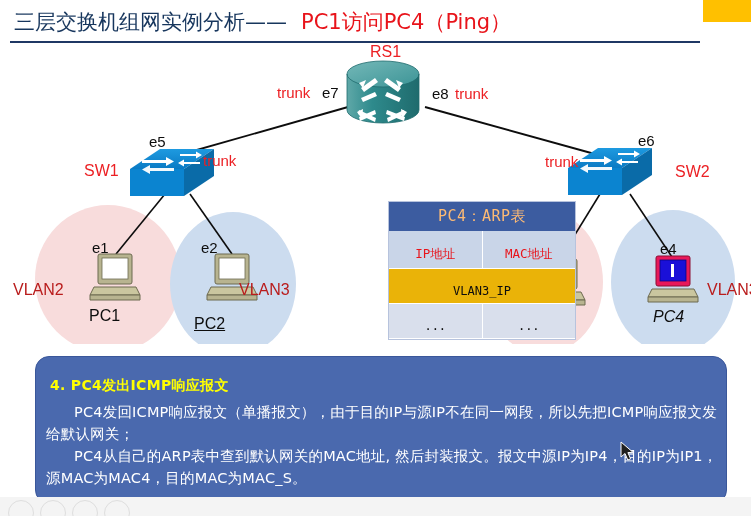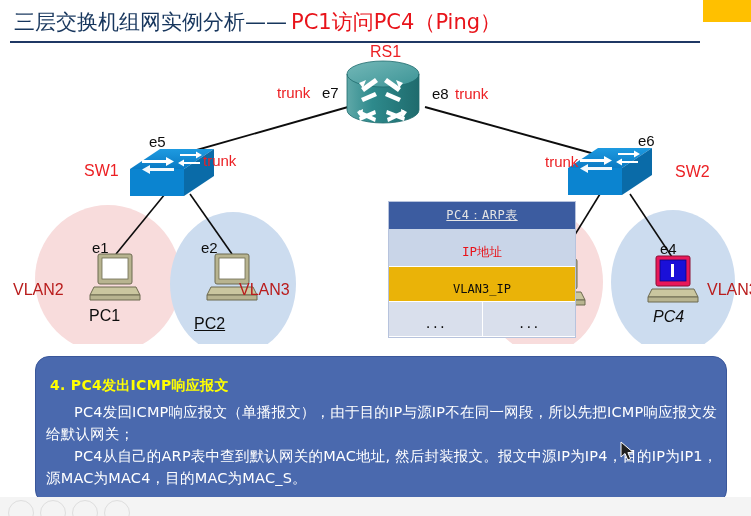--- a/index.html
+++ b/index.html
@@ -15,21 +15,21 @@
   
   .accent-rect{position:absolute;right:0;top:0;width:48px;height:22px;background:#ffc000;}
 
   
   .title-row{position:absolute;left:14px;top:8px;white-space:nowrap;}
   .title-main{
     font-size:21px;color:#17365d;font-weight:400;letter-spacing:0px;
     font-family:"DejaVu Sans","Liberation Sans",sans-serif;
   }
   .title-sub{
-    font-size:21px;color:#e8131a;font-weight:400;margin-left:4px;
+    font-size:21px;color:#e8131a;font-weight:400;margin-left:14px;
     font-family:"DejaVu Sans","Liberation Sans",sans-serif;
   }
   .title-rule{position:absolute;left:10px;top:41px;width:690px;height:2px;background:#1f3864;}
 
   
   .diagram{position:absolute;left:0;top:44px;width:751px;height:300px;}
   .diagram svg{position:absolute;left:0;top:0;}
 
   .lbl{position:absolute;white-space:nowrap;font-size:15px;line-height:1;}
   .lbl.black{color:#0d0d0d;}
@@ -39,22 +39,22 @@
   .lbl.dev{font-size:16px;color:#ec2024;}
 
   
   .arp{
     position:absolute;left:388px;top:201px;width:188px;
     border:1px solid #b7c3dd;box-sizing:border-box;
     font-family:"DejaVu Sans Mono","Liberation Mono",monospace;
     background:#eef1f8;
   }
   .arp-title{
-    background:#3c5ca0;color:#e5e5e5;text-align:center;
-    font-size:12px;padding:5px 0 5px 0;letter-spacing:0.5px;text-decoration:underline;
+    background:#3c5ca0;color:#fdba74;text-align:center;
+    font-size:15px;padding:5px 0 5px 0;letter-spacing:0.5px;
   }
   .arp-row{display:flex;}
   .arp-cell{
     flex:1;text-align:center;font-size:12px;padding:15px 0 5px 0;
     border-right:1px solid #ffffff;border-bottom:1px solid #ffffff;
     box-sizing:border-box;color:#0d0d0d;
   }
   .arp-cell:last-child{border-right:none;}
   .arp-row.head .arp-cell{background:#c9d5e8;color:#e8131a;font-size:12.5px;}
   .arp-row.r1 .arp-cell{background:#eab308;}
@@ -236,20 +236,21 @@
     <div class="lbl pcname" style="left:89px;top:264px;">PC1</div>
     <div class="lbl pcname" style="left:194px;top:272px;text-decoration:underline;">PC2</div>
     <div class="lbl pcname" style="left:538px;top:268px;">PC3</div>
     <div class="lbl pcname" style="left:653px;top:265px;font-style:italic;">PC4</div>
   </div>
 
   <div class="arp">
     <div class="arp-title">PC4：ARP表</div>
     <div class="arp-row head">
       <div class="arp-cell">IP地址</div>
+      <div class="arp-cell">MAC地址</div>
     </div>
     <div class="arp-row r1">
       <div class="arp-cell">VLAN3_IP</div>
     </div>
     <div class="arp-row r2">
       <div class="arp-cell">...</div>
       <div class="arp-cell">...</div>
     </div>
   </div>
 

